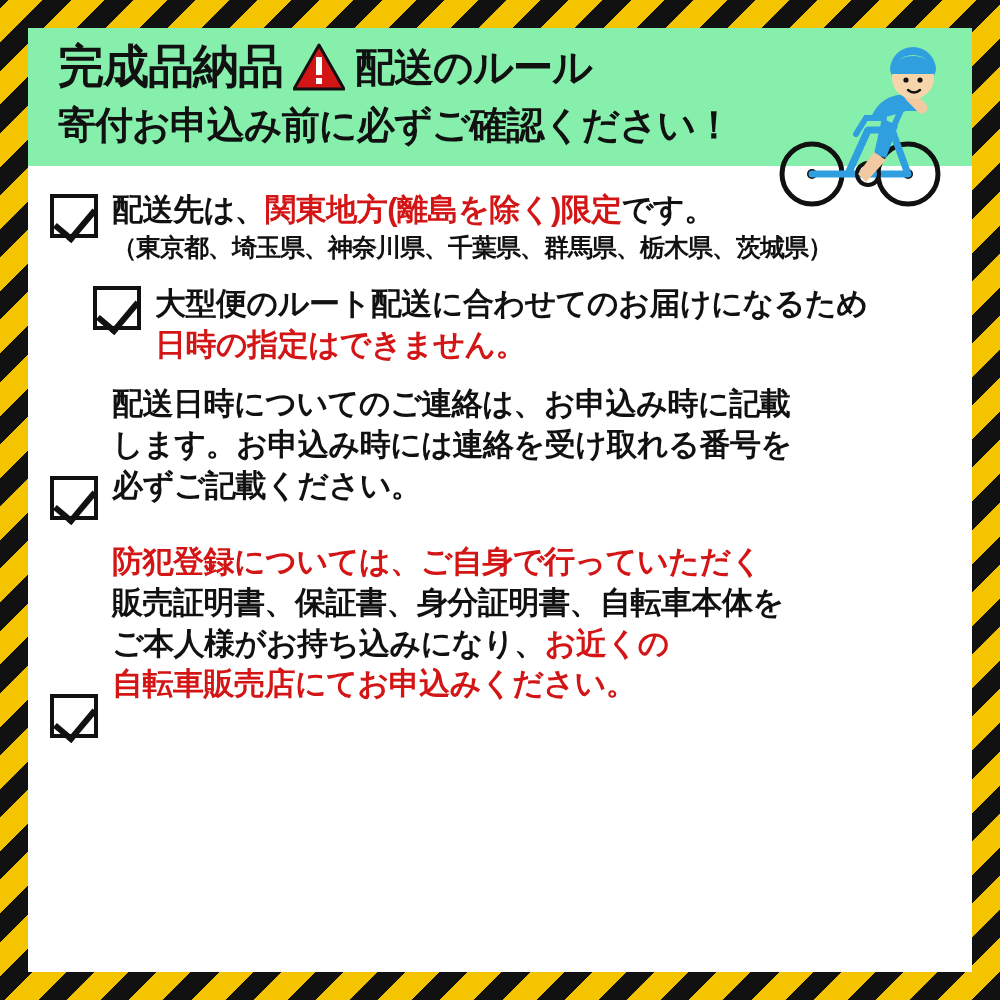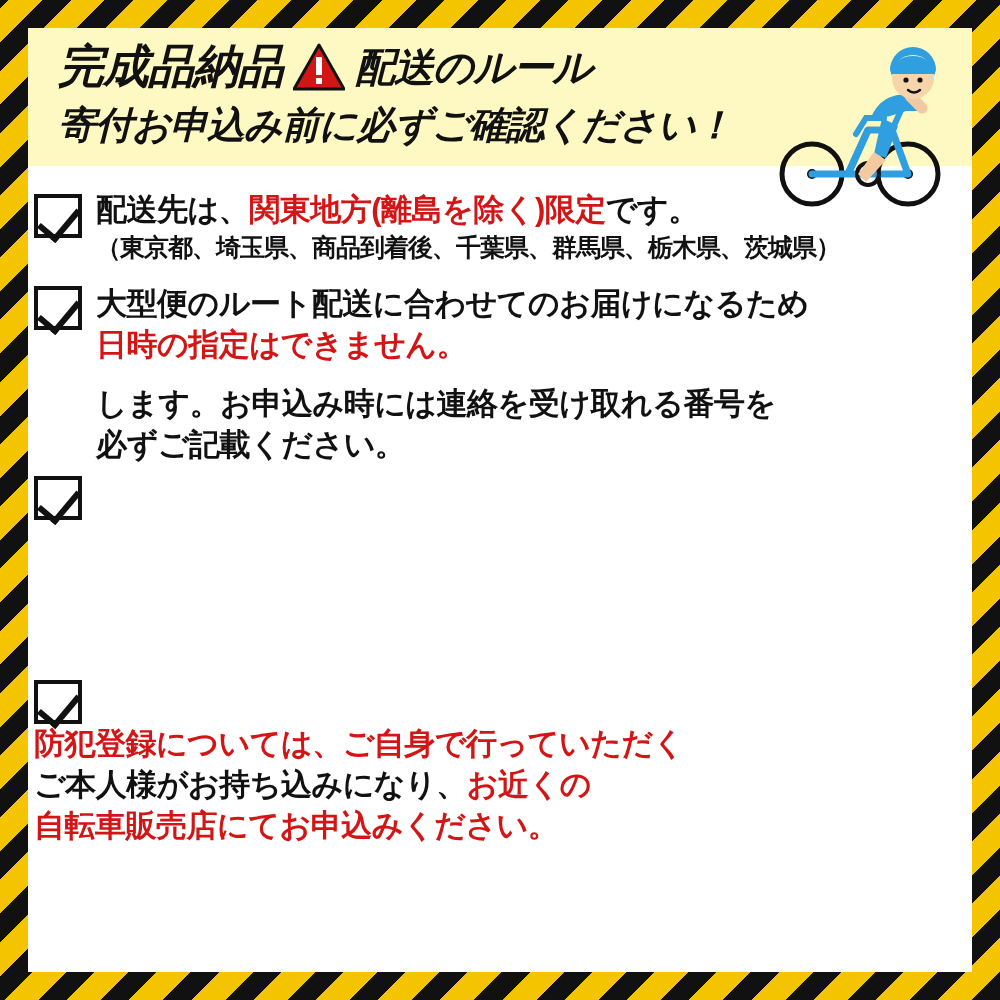--- a/index.html
+++ b/index.html
@@ -33,22 +33,21 @@
     left: 28px; top: 28px;
     width: 944px; height: 944px;
     background: #ffffff;
   }
 
   
   .header-band {
     position: absolute;
     left: 28px; top: 28px;
     width: 944px; height: 138px;
-    background: #fef9c3;
-    font-style: italic;
+    background: #86efac;
   }
   .header-title {
     position: absolute;
     left: 30px; top: 8px;
     display: flex;
     align-items: center;
     gap: 10px;
     white-space: nowrap;
   }
   .header-title .t1 {
@@ -84,21 +83,21 @@
   .content {
     position: absolute;
     left: 28px; top: 172px;
     width: 944px; height: 800px;
   }
 
   .rule {
     position: relative;
     display: flex;
     align-items: flex-start;
-    padding: 0 8px 0 6px;
+    padding: 0 8px 0 22px;
   }
 
   .check {
     flex: 0 0 auto;
     width: 48px; height: 44px;
     border: 4px solid #111111;
     position: relative;
     margin-right: 14px;
   }
   .check::after {
@@ -123,27 +122,27 @@
   .rule-body .small {
     font-size: 25px;
     font-weight: bold;
     letter-spacing: -1px;
   }
 
   
   #rule-1 { margin-top: 18px; }
   #rule-1 .check { margin-top: 4px; }
 
-  #rule-2 { margin-top: 20px; }
+  #rule-2 { margin-top: 20px; margin-left: 43px; }
   #rule-2 .check { margin-top: 2px; }
 
   #rule-3 { margin-top: 18px; }
   #rule-3 .check { margin-top: 92px; }
 
-  #rule-4 { margin-top: 8px; flex-direction: column; }
+  #rule-4 { margin-top: 22px; }
   #rule-4 .check { margin-top: 152px; }
 
   .footnote {
     position: absolute;
     left: 28px; bottom: 32px;
     width: 944px;
     padding: 0 14px;
     font-size: 24px;
     font-weight: bold;
     color: #111111;
@@ -203,44 +202,46 @@
       </svg>
     </div>
   </div>
 
   <div class="content">
 
     <div class="rule" id="rule-1">
       <span class="check"></span>
       <div class="rule-body">
         <div><span>配送先は、</span><span class="red">関東地方(離島を除く)限定</span><span>です。</span></div>
-        <div class="small">（東京都、埼玉県、商品到着後、千葉県、群馬県、栃木県、茨城県）</div>
+        <div class="small">（東京都、埼玉県、神奈川県、千葉県、群馬県、栃木県、茨城県）</div>
       </div>
     </div>
 
     <div class="rule" id="rule-2">
       <span class="check"></span>
       <div class="rule-body">
         <div>大型便のルート配送に合わせてのお届けになるため</div>
         <div class="red">日時の指定はできません。</div>
       </div>
     </div>
 
     <div class="rule" id="rule-3">
       <span class="check"></span>
       <div class="rule-body">
+        <div>配送日時についてのご連絡は、お申込み時に記載</div>
         <div>します。お申込み時には連絡を受け取れる番号を</div>
         <div>必ずご記載ください。</div>
       </div>
     </div>
 
     <div class="rule" id="rule-4">
       <span class="check"></span>
       <div class="rule-body">
         <div class="red">防犯登録については、ご自身で行っていただく</div>
+        <div>販売証明書、保証書、身分証明書、自転車本体を</div>
         <div><span>ご本人様がお持ち込みになり、</span><span class="red">お近くの</span></div>
         <div class="red">自転車販売店にてお申込みください。</div>
       </div>
     </div>
 
   </div>
 
 
 </div>
 

